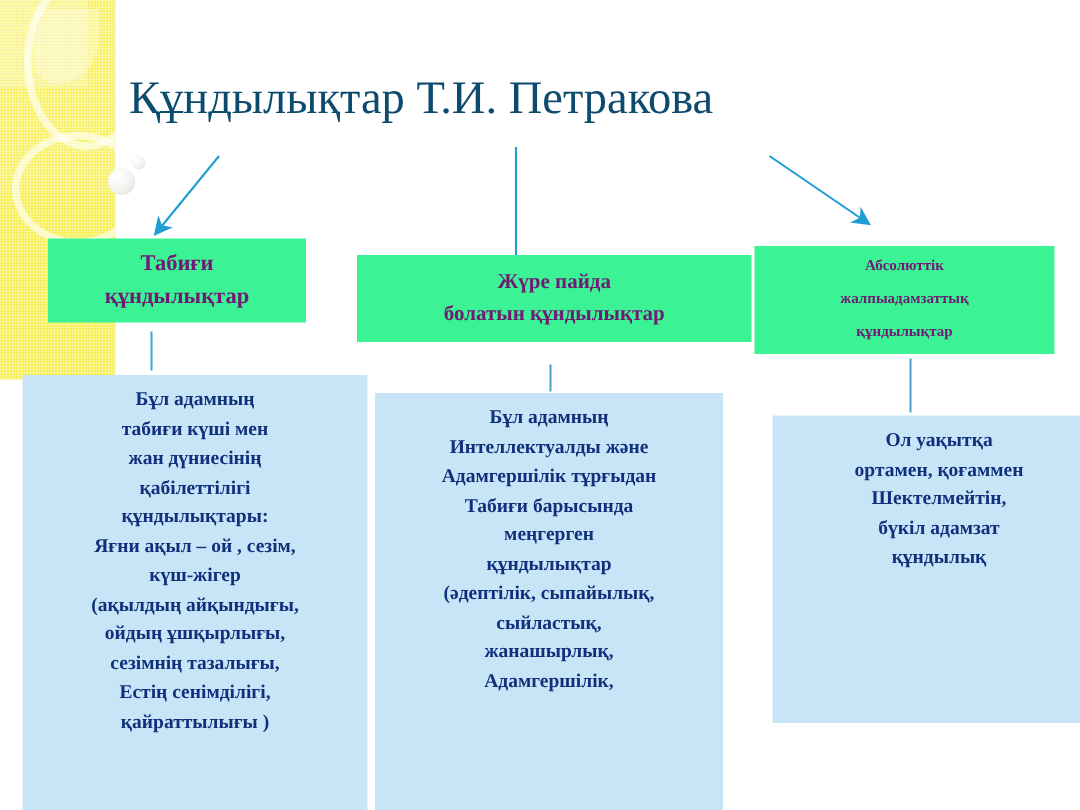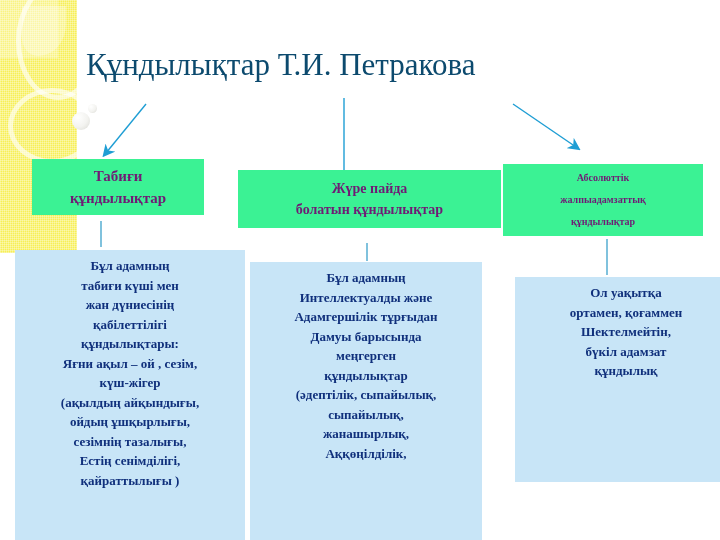--- a/index.html
+++ b/index.html
@@ -208,27 +208,27 @@
     <span class="ln">ойдың ұшқырлығы,</span>
     <span class="ln">сезімнің тазалығы,</span>
     <span class="ln">Естің сенімділігі,</span>
     <span class="ln">қайраттылығы )</span>
   </div>
 
   <div class="body-box body-2">
     <span class="ln">Бұл адамның</span>
     <span class="ln">Интеллектуалды және</span>
     <span class="ln">Адамгершілік тұрғыдан</span>
-    <span class="ln">Дамуы барысында</span>
+    <span class="ln">Табиғи барысында</span>
     <span class="ln">меңгерген</span>
     <span class="ln">құндылықтар</span>
     <span class="ln">(әдептілік, сыпайылық,</span>
-    <span class="ln">сыпайылық,</span>
+    <span class="ln">сыйластық,</span>
     <span class="ln">жанашырлық,</span>
-    <span class="ln">Аққөңілділік,</span>
+    <span class="ln">Адамгершілік,</span>
   </div>
 
   <div class="body-box body-3">
     <span class="ln">Ол уақытқа</span>
     <span class="ln">ортамен, қоғаммен</span>
     <span class="ln">Шектелмейтін,</span>
     <span class="ln">бүкіл адамзат</span>
     <span class="ln">құндылық</span>
   </div>
 

